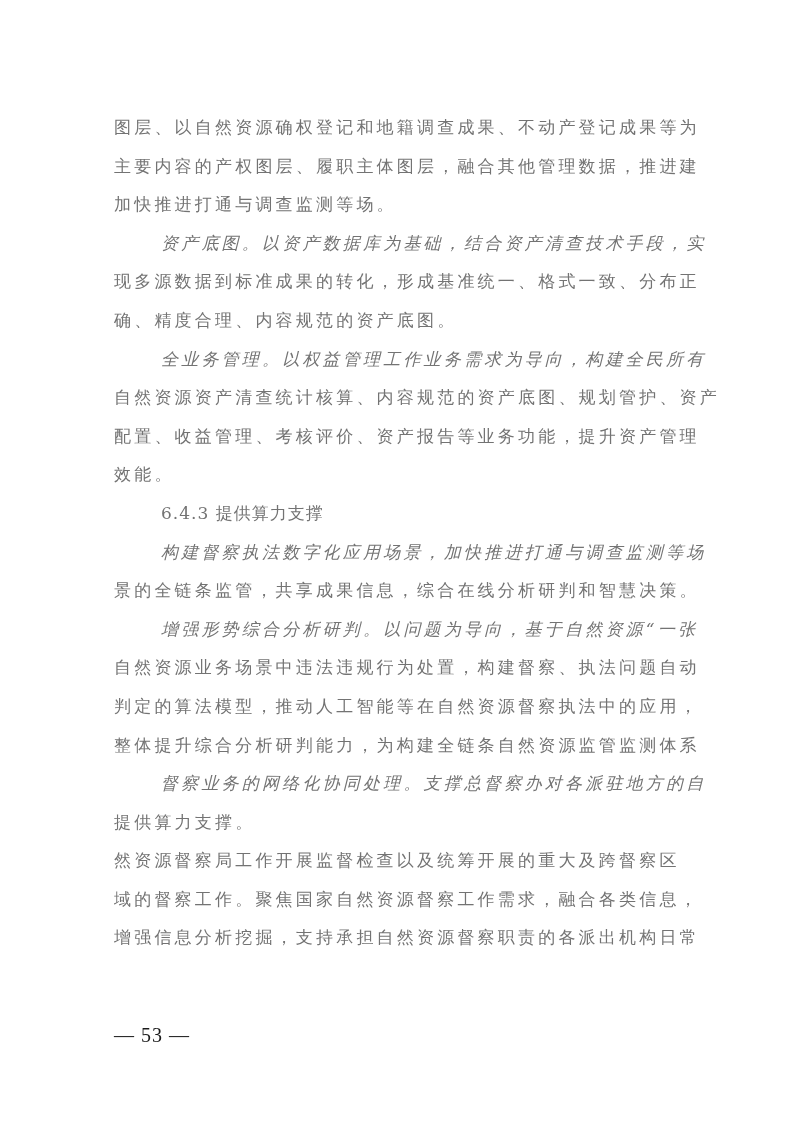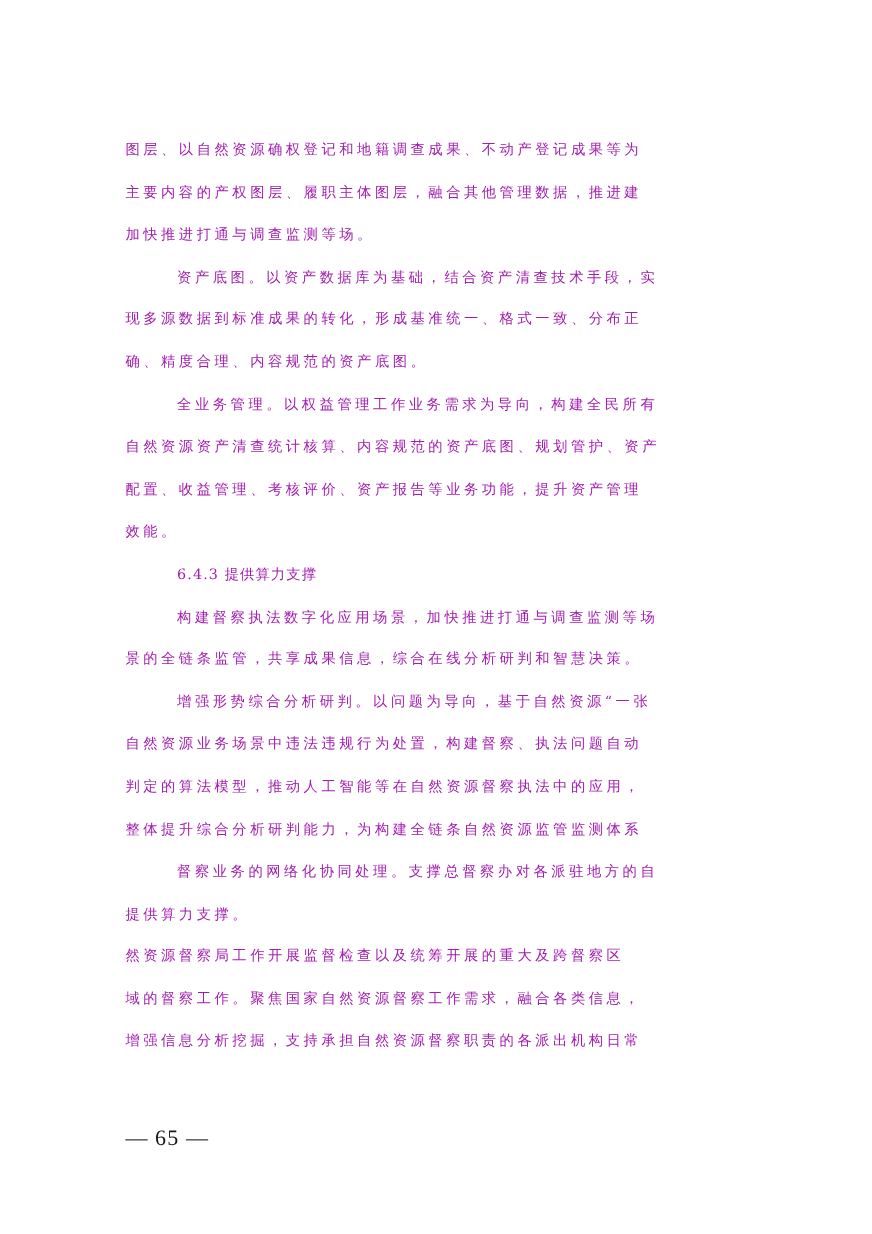--- a/index.html
+++ b/index.html
@@ -1,25 +1,25 @@
 <!DOCTYPE html>
 <html><head>
 <meta charset="utf-8">
 <style>
   html, body { margin: 0; padding: 0; background: #ffffff; }
   body { width: 793px; height: 1122px; position: relative; overflow: hidden; }
   .page { position: absolute; left: 0; top: 0; width: 793px; height: 1122px; background: #fff; }
   .body-text {
-    position: absolute; left: 114px; top: 118px; width: 568px;
+    position: absolute; left: 114px; top: 108px; width: 568px;
     font-family: "DejaVu Serif", "Liberation Serif", serif;
-    font-size: 13px; line-height: 38.6px; color: #a21caf;
+    font-size: 17px; line-height: 38.6px; color: #737373;
     letter-spacing: 3.2px;
   }
   .line { white-space: nowrap; height: 38.6px; }
-  .indent { padding-left: 47px; }
+  .indent { padding-left: 47px; font-style: italic; }
   .heading { padding-left: 47px; letter-spacing: 1px; }
   .page-number {
     position: absolute; left: 114px; top: 1024px;
     font-family: "Liberation Serif", "DejaVu Serif", serif;
     font-size: 20px; color: #1a1a1a; letter-spacing: 1px;
   }
 </style>
 </head>
 <body>
 
@@ -49,14 +49,14 @@
     <div class="line">判定的算法模型，推动人工智能等在自然资源督察执法中的应用，</div>
     <div class="line">整体提升综合分析研判能力，为构建全链条自然资源监管监测体系</div>
     <div class="line indent">督察业务的网络化协同处理。支撑总督察办对各派驻地方的自</div>
 
     <div class="line">提供算力支撑。</div>
     <div class="line">然资源督察局工作开展监督检查以及统筹开展的重大及跨督察区</div>
     <div class="line">域的督察工作。聚焦国家自然资源督察工作需求，融合各类信息，</div>
     <div class="line">增强信息分析挖掘，支持承担自然资源督察职责的各派出机构日常</div>
   </div>
 
-  <div class="page-number">— 65 —</div>
+  <div class="page-number">— 53 —</div>
 </div>
 
 </body></html>

